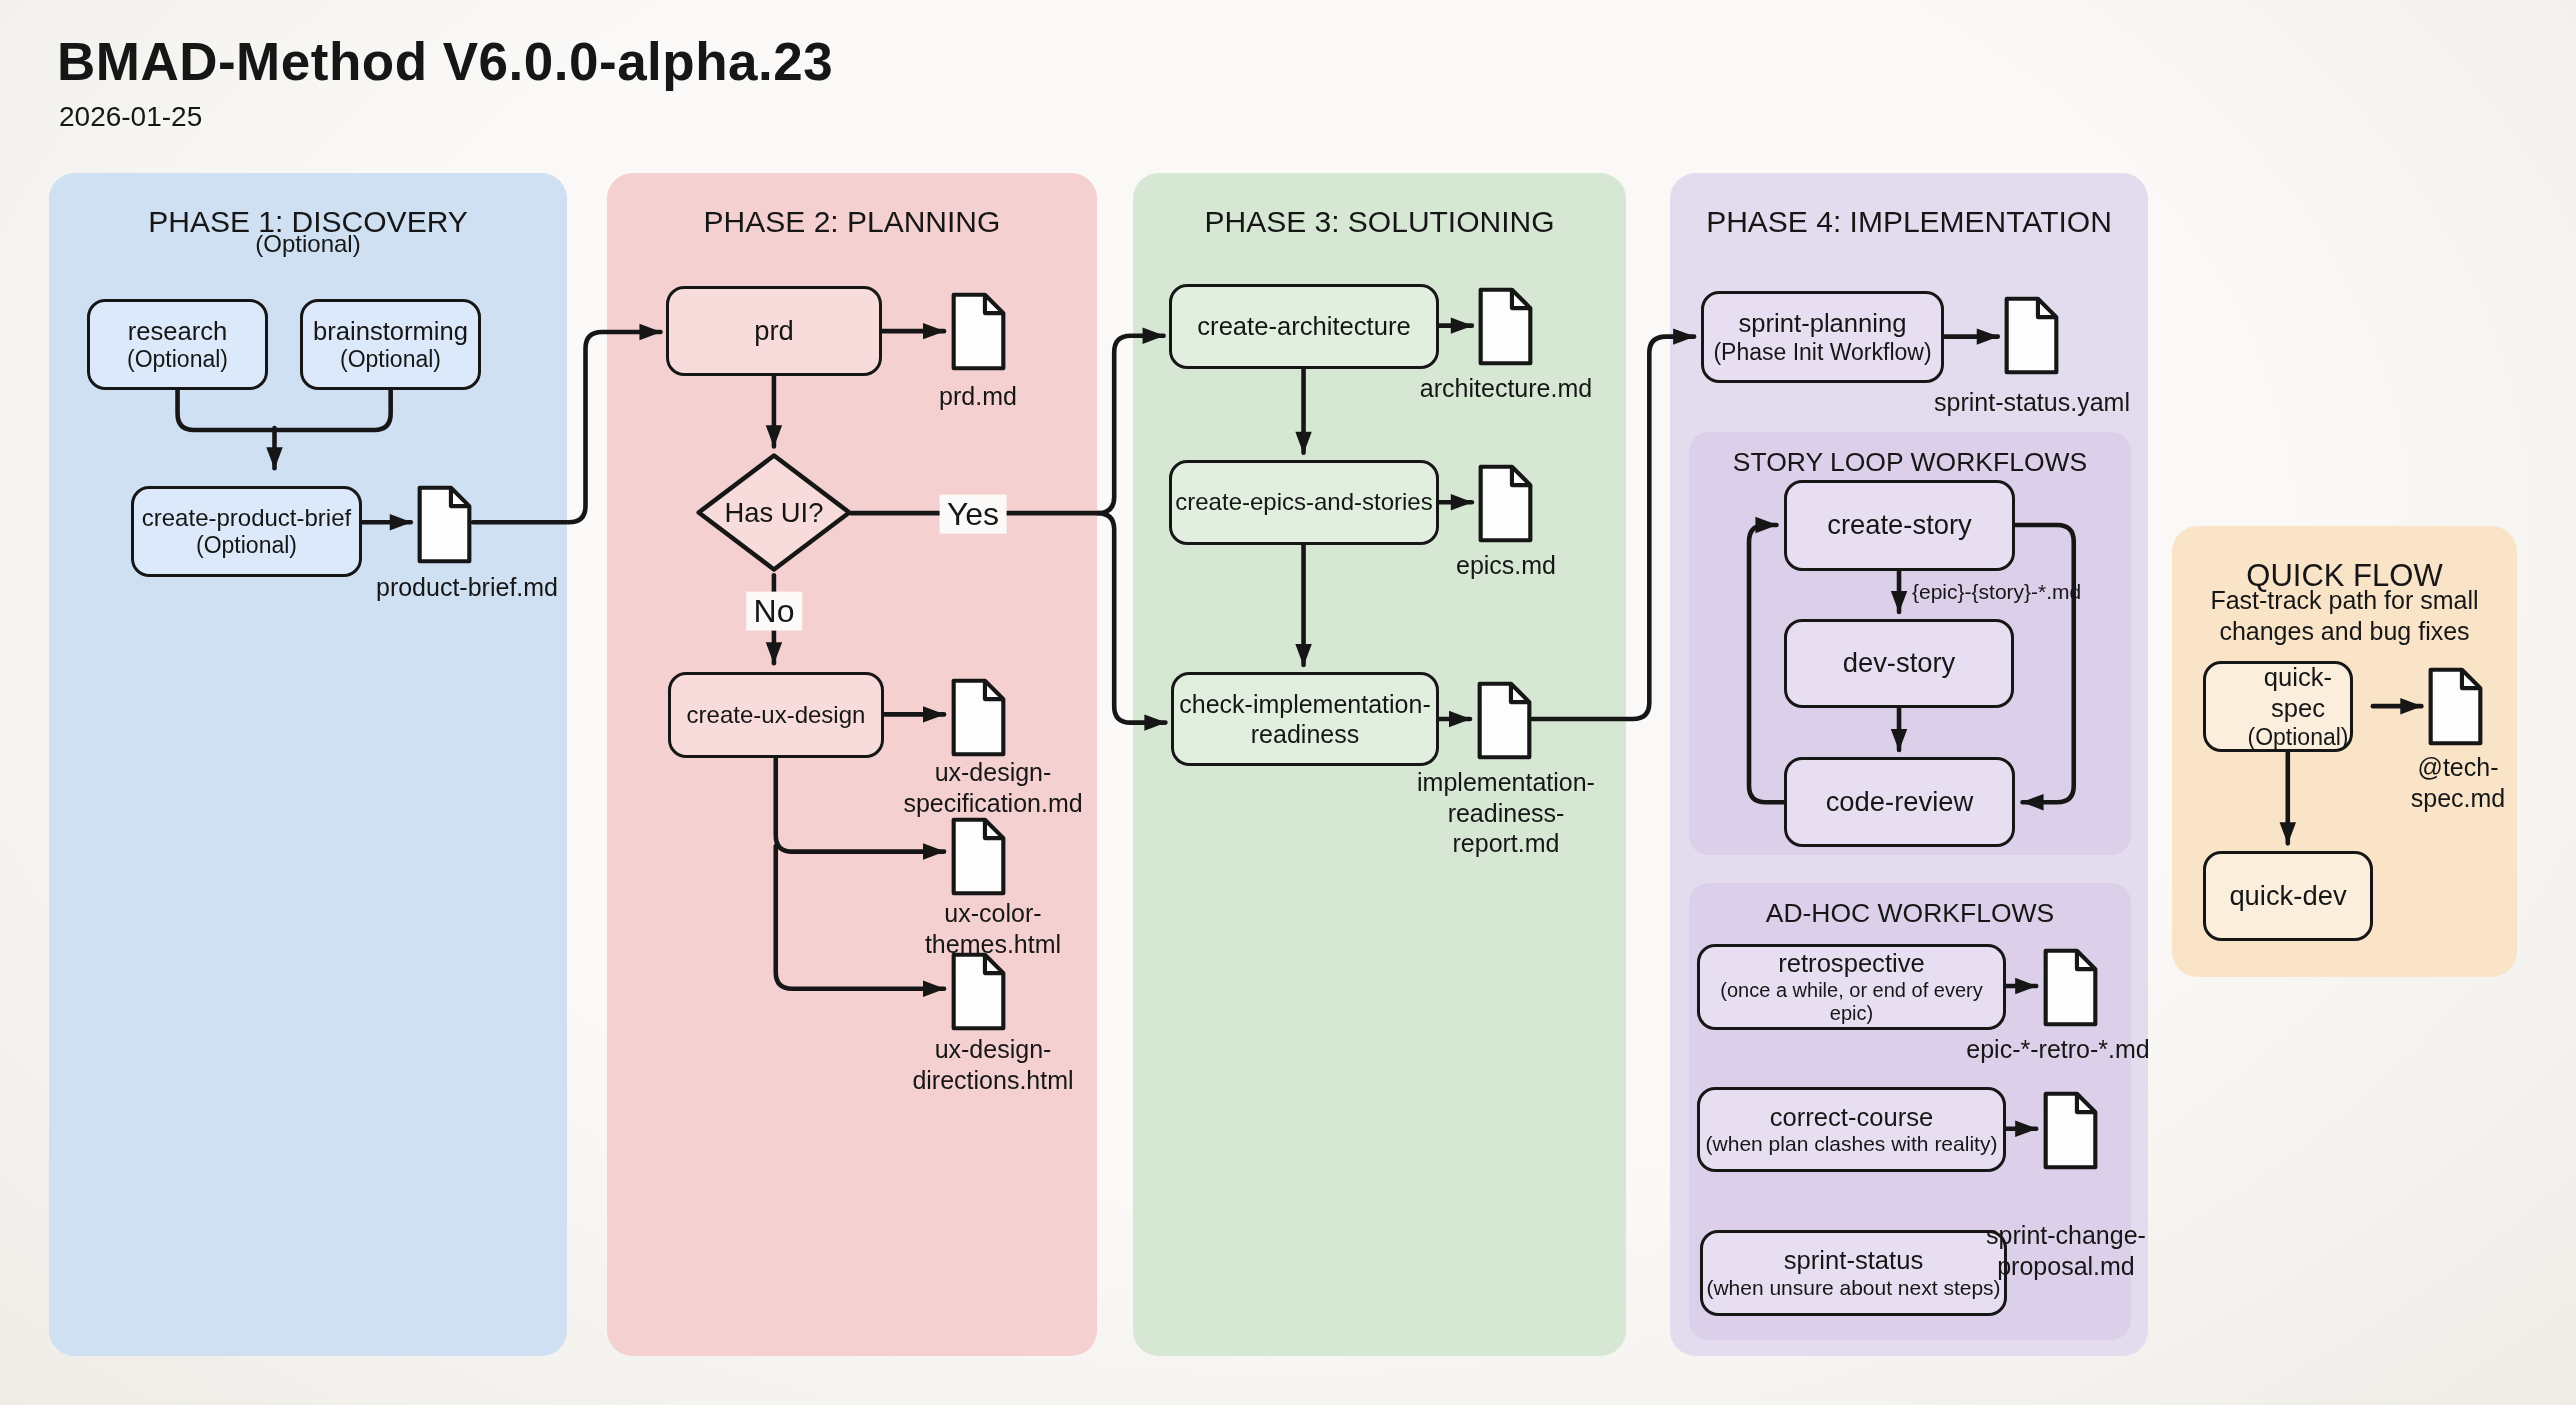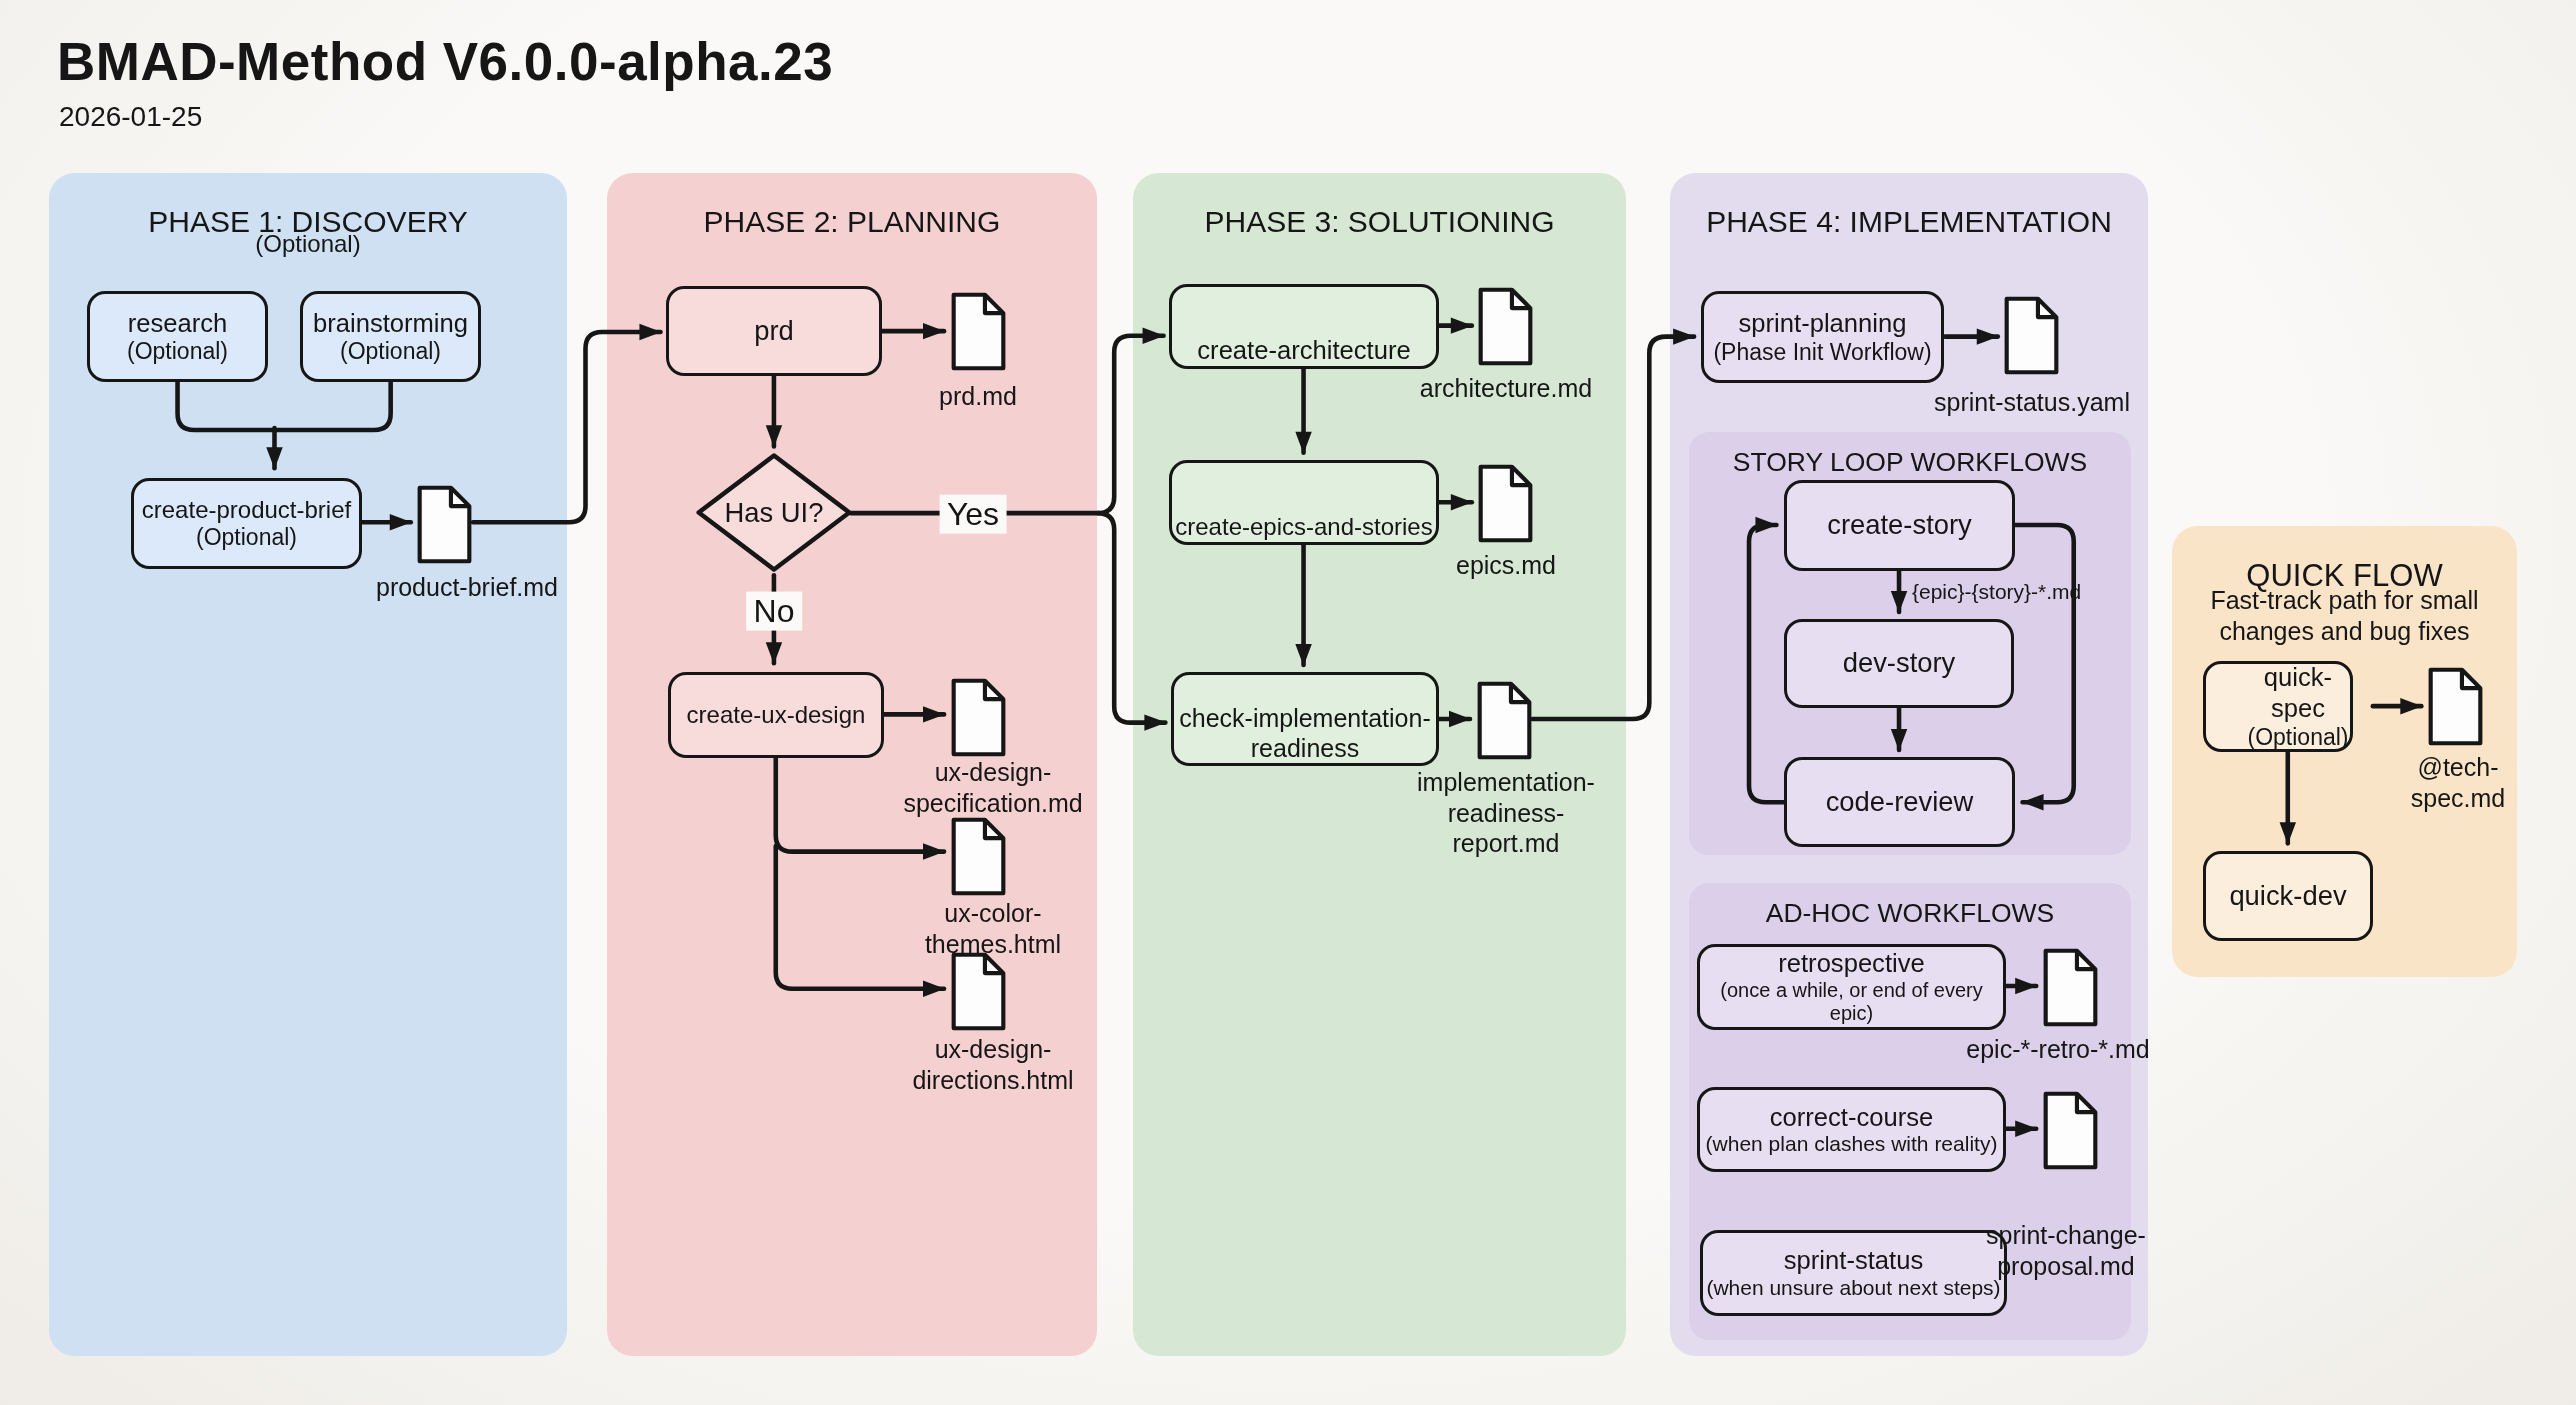--- a/index.html
+++ b/index.html
@@ -15,21 +15,21 @@
   .sptitle{position:absolute;left:0;right:0;top:14.6px;text-align:center;font-size:26.5px;}
   .node{position:absolute;box-sizing:border-box;border:3.7px solid #161616;border-radius:18.3px;
     display:flex;flex-direction:column;align-items:center;justify-content:center;text-align:center;}
   .node .m{font-size:25.6px;line-height:1.2;white-space:pre-line;}
   .node .s{font-size:23px;line-height:1.18;}
   .m26{font-size:24px !important;}
   .m27{font-size:25px !important;}
   .m30{font-size:27.4px !important;}
   .s22{font-size:20px !important;}
   .s23{font-size:21px !important;}
-  .f1{background:#dbe9fa;} .f2{background:#f8dcdc;} .f3{background:#e1efde;justify-content:flex-end;}
+  .f1{background:#dbe9fa;margin-top:8px;} .f2{background:#f8dcdc;} .f3{background:#e1efde;}
   .f4{background:#e7def1;} .fq{background:#fceedd;}
   .doc{position:absolute;}
   .dlabel{position:absolute;transform:translateX(-50%);text-align:center;font-size:25px;
     line-height:1.22;white-space:pre-line;}
   .elabel{position:absolute;transform:translate(-50%,-50%);background:#fbfaf8;
     padding:0.9px 7.3px;font-size:32px;}
   .note{position:absolute;font-size:21px;}
   .dm{position:absolute;display:flex;align-items:center;justify-content:center;
     text-align:center;font-size:27.4px;}
   svg.lines{position:absolute;left:0;top:0;}

